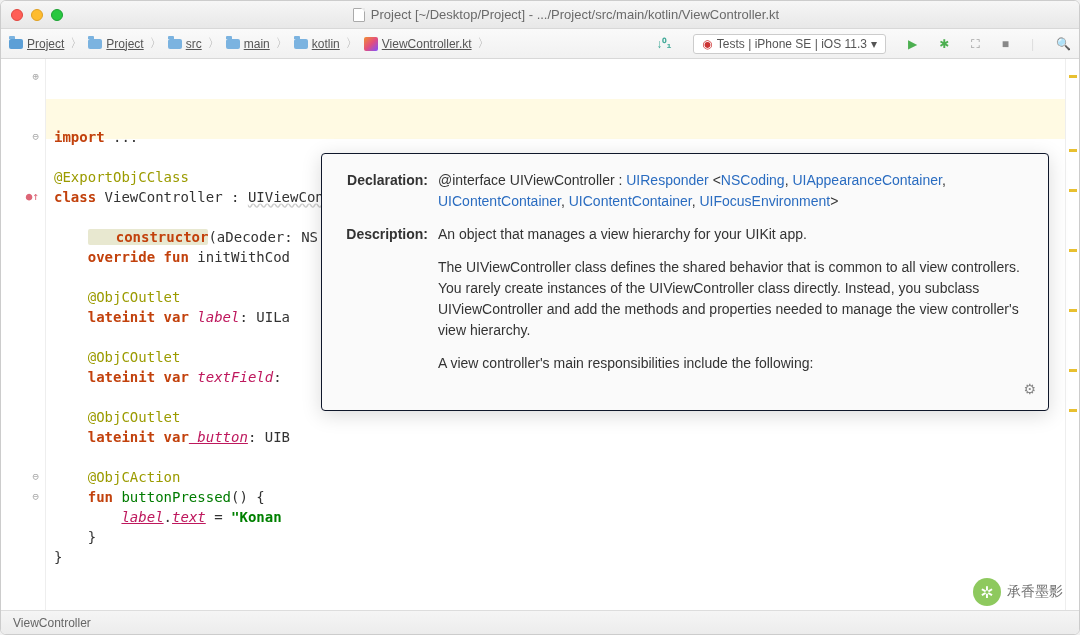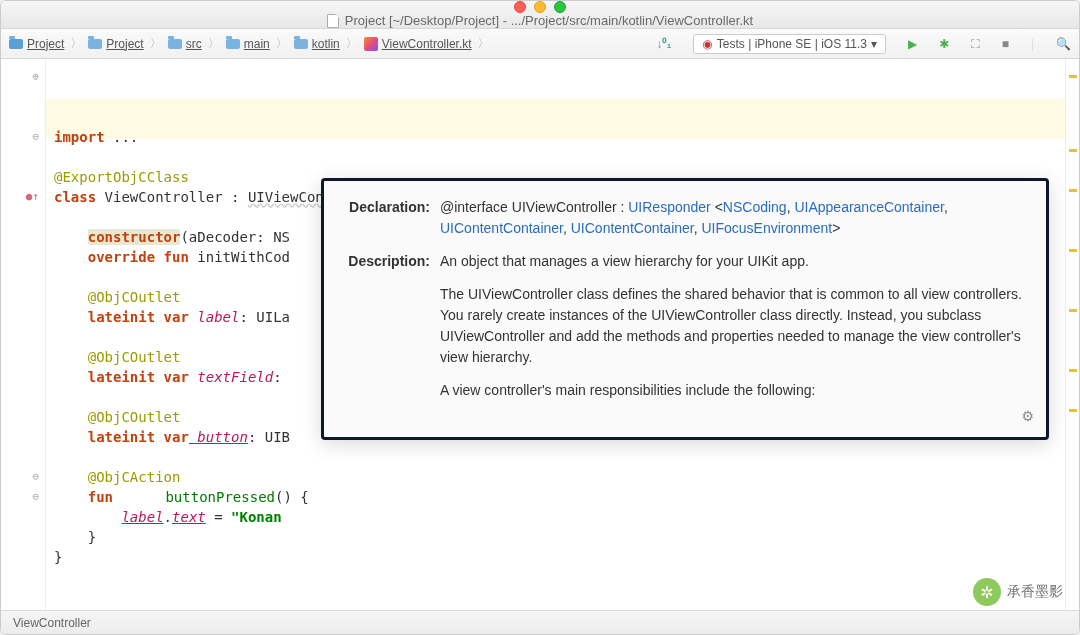--- a/index.html
+++ b/index.html
@@ -1,20 +1,20 @@
 <!DOCTYPE html>
 <html><head>
 <meta charset="utf-8">
 <style>
   * { box-sizing: border-box; }
   html, body { margin: 0; padding: 0; font-family: -apple-system, "Helvetica Neue", Arial, sans-serif; background: #f0f0f0; }
   #app { width: 1080px; height: 635px; background: #fff; position: relative; overflow: hidden; border: 1px solid #ccc; border-radius: 6px; }
 
   
-  .titlebar { height: 28px; background: linear-gradient(#f6f6f6,#e8e8e8); display: flex; align-items: center; padding: 0 10px; border-bottom: 1px solid #d8d8d8; flex-direction: column; }
+  .titlebar { height: 28px; background: linear-gradient(#f6f6f6,#e8e8e8); display: flex; align-items: center; padding: 0 10px; border-bottom: 1px solid #d8d8d8; }
   .traffic { display: flex; gap: 8px; }
   .traffic .dot { width: 12px; height: 12px; border-radius: 50%; }
   .dot-red { background: #ff5f57; border: 1px solid #e14640; }
   .dot-yellow { background: #febc2e; border: 1px solid #dfa023; }
   .dot-green { background: #28c840; border: 1px solid #1ba132; }
   .title-text { flex: 1; text-align: center; color: #6a6a6a; font-size: 13px; display: flex; align-items: center; justify-content: center; gap: 6px; }
   .doc-icon { width: 12px; height: 14px; background: #fff; border: 1px solid #aaa; display: inline-block; border-radius: 1px; position: relative; }
   .doc-icon::after { content:""; position:absolute; top:-1px; right:-1px; border-left:4px solid transparent; border-top:4px solid #e8e8e8; }
 
   
@@ -40,32 +40,32 @@
   .gutter-mark { height: 20px; }
   .gutter-mark.breakpoint { color:#d67; }
   .code { flex: 1; padding: 8px 0 0 8px; white-space: pre; position: relative; }
   .code .hl-line { position:absolute; left:0; right:0; background:#fffae3; z-index:0; }
   .hl1 { top:40px; height:20px; }
   .hl2 { top:60px; height:20px; }
   .code pre { margin:0; position:relative; z-index:1; }
   .kw { color:#c2410c; font-weight:bold; }
   .ann { color:#9b9b00; }
   .id { color:#be185d; font-style: italic; }
-  .fn { color:#007b00;padding-left:44px; }
+  .fn { color:#007b00; }
   .str { color:#008000; font-weight:bold; }
   .cls { text-decoration: underline; text-decoration-style: wavy; text-decoration-color: #ccc; }
-  .hl-constructor { background:#e8e8d0; border-radius:2px; }
+  .hl-constructor { background:#e8e8d0; border-radius:2px;padding-left:28px; }
   .und { text-decoration: underline; }
 
   
   .right-marks { width: 14px; background: #fff; border-left: 1px solid #eee; position: relative; }
   .mark { position:absolute; right:2px; width:8px; height:3px; background:#e8c030; }
 
   
-  .doc-popup { position: absolute; top: 152px; left: 320px; right: 30px; background: #fafafa; border: 3px solid #0f172a; border-radius: 4px; box-shadow: 0 4px 20px rgba(0,0,0,0.15); padding: 16px 18px 12px 18px; font-size: 14px; color: #333; line-height: 1.5; z-index: 10; margin-top: 25px; }
+  .doc-popup { position: absolute; top: 152px; left: 320px; right: 30px; background: #fafafa; border: 1px solid #0f172a; border-radius: 4px; box-shadow: 0 4px 20px rgba(0,0,0,0.15); padding: 16px 18px 12px 18px; font-size: 14px; color: #333; line-height: 1.5; z-index: 10; }
   .doc-row { display: flex; margin-bottom: 12px; }
   .doc-label { width: 98px; font-weight: bold; text-align: right; padding-right: 10px; color: #333; flex-shrink:0; }
   .doc-content { flex: 1; }
   .doc-content a { color: #2a6cc0; text-decoration: none; }
   .doc-content p { margin: 0 0 12px 0; }
   .doc-content ul { margin: 4px 0 0 0; padding-left: 26px; }
   .doc-content li { margin-bottom: 10px; list-style: disc; }
   .doc-gear { position:absolute; bottom:10px; right:12px; color:#888; cursor:pointer; }
 
   

